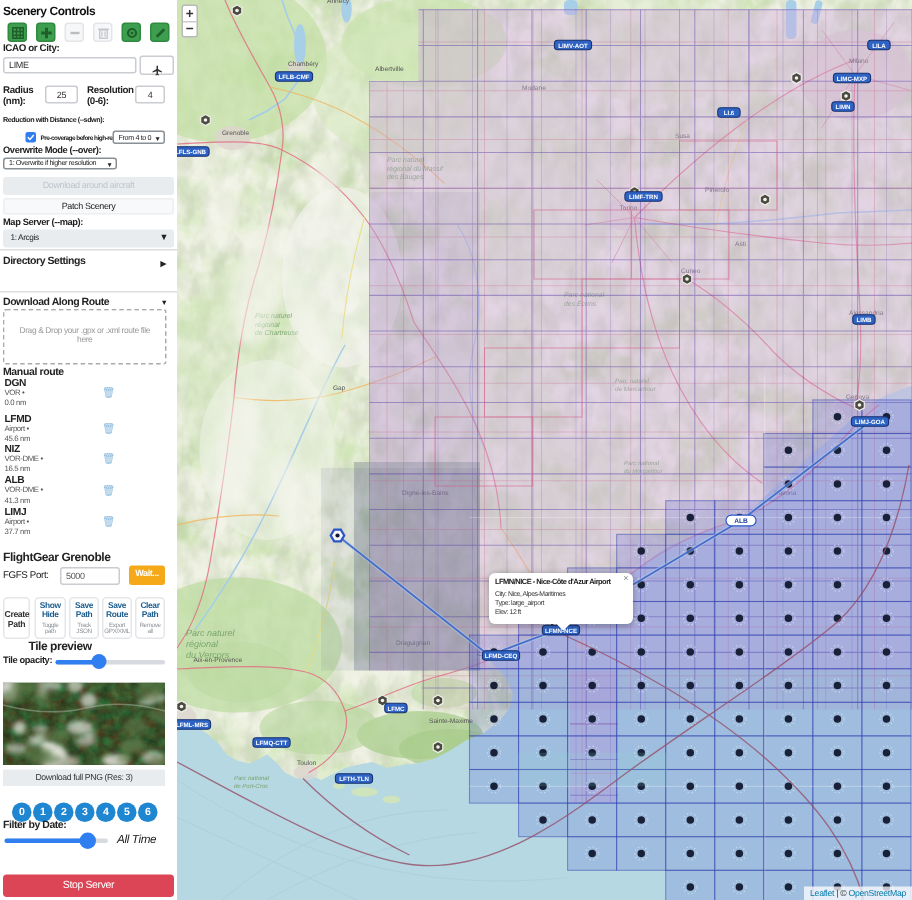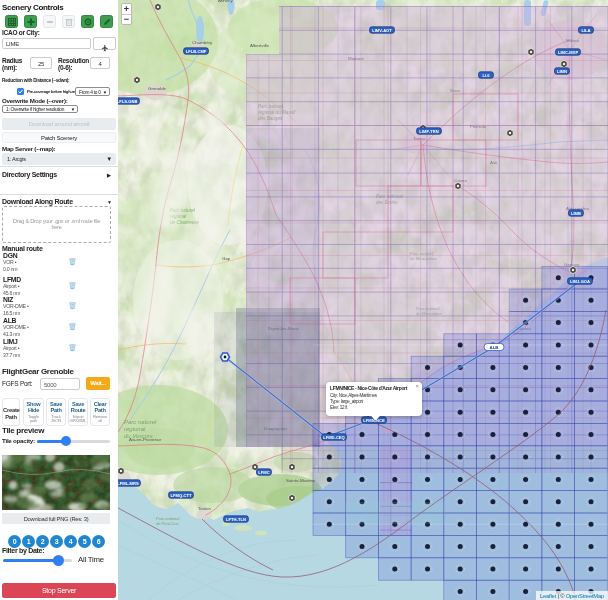--- a/index.html
+++ b/index.html
@@ -137,21 +137,21 @@
         <div class="t2">Track<br>JSON</div>
       </div>
   <div class="fgb" style="left:68px;width:20px;">
         <div class="t1">Save<br>Route</div>
         <div class="t2">Export<br>GPX/XML</div>
       </div>
   <div class="fgb" style="left:90px;width:20px;">
         <div class="t1">Clear<br>Path</div>
         <div class="t2">Remove<br>all</div>
       </div>
-  <div class="lbl" style="position:absolute;left:2px;top:426px;font-size:8px;letter-spacing:-0.3px;">Tile preview</div>
+  <div class="lbl" style="position:absolute;left:19px;top:426px;font-size:8px;letter-spacing:-0.3px;">Tile preview</div>
   <div style="position:absolute;left:2px;top:437px;font-size:6.2px;color:#222;font-weight:bold;">Tile opacity:</div>
   <div style="position:absolute;left:37px;top:440px;width:73px;height:3px;background:#d7dade;border-radius:2px;"></div>
   <div style="position:absolute;left:37px;top:440px;width:29px;height:3px;background:#2f7ff0;border-radius:2px;"></div>
   <div style="position:absolute;left:61px;top:436px;width:10px;height:10px;background:#2f7ff0;border-radius:50%;"></div>
 
   <div style="position:absolute;left:2px;top:455px;width:108px;height:55px;overflow:hidden;">
     <svg width="108" height="55">
       <defs>
         <filter id="satg" x="0" y="0" width="100%" height="100%" color-interpolation-filters="sRGB">
           <feTurbulence type="fractalNoise" baseFrequency="0.14 0.16" numOctaves="4" seed="7" result="n"></feTurbulence>
@@ -208,21 +208,21 @@
   </div>
   <div style="position:absolute;left:2px;top:513px;width:108px;height:11px;background:#e9ecef;font-size:5.8px;color:#333;text-align:center;padding-top:3px;">Download full PNG (Res: 3)</div>
 
   <div style="position:absolute;left:8px;top:530px;">
     <span class="zc">0</span><span class="zc">1</span><span class="zc">2</span><span class="zc">3</span><span class="zc">4</span><span class="zc">5</span><span class="zc">6</span>
   </div>
   <div class="lbl" style="position:absolute;left:2px;top:546.5px;font-size:7px;letter-spacing:-0.3px;">Filter by Date:</div>
   <div style="position:absolute;left:3px;top:559px;width:69px;height:3px;background:#d7dade;border-radius:2px;"></div>
   <div style="position:absolute;left:3px;top:559px;width:55px;height:3px;background:#2f7ff0;border-radius:2px;"></div>
   <div style="position:absolute;left:53px;top:555px;width:11px;height:11px;background:#2f7ff0;border-radius:50%;"></div>
-  <div style="position:absolute;left:78px;top:555px;font-size:7.8px;color:#222;">All Time</div>
+  <div style="position:absolute;left:78px;top:555px;font-size:7.8px;color:#222;font-style:italic;">All Time</div>
   <div style="position:absolute;left:2px;top:583px;width:114px;height:15px;background:#dc4555;border-radius:2.5px;font-size:7px;color:#fff;text-align:center;padding-top:4px;">Stop Server</div>
 </div>
 <div id="map">
       <svg id="mapsvg" width="490" height="600" viewBox="0 0 490 600" style="position:absolute;left:0;top:0;">
 <defs>
 <filter id="forest" x="0" y="0" width="100%" height="100%" color-interpolation-filters="sRGB">
  <feTurbulence type="fractalNoise" baseFrequency="0.11 0.10" numOctaves="4" seed="13" result="n"></feTurbulence>
  <feColorMatrix in="n" type="matrix" values="0 0 0 0 0.79  0 0 0 0 0.89  0 0 0 0 0.68  1.7 1.7 0 -1.5 0" result="g"></feColorMatrix>
 </filter>
 <filter id="relief" x="0" y="0" width="100%" height="100%" color-interpolation-filters="sRGB">

